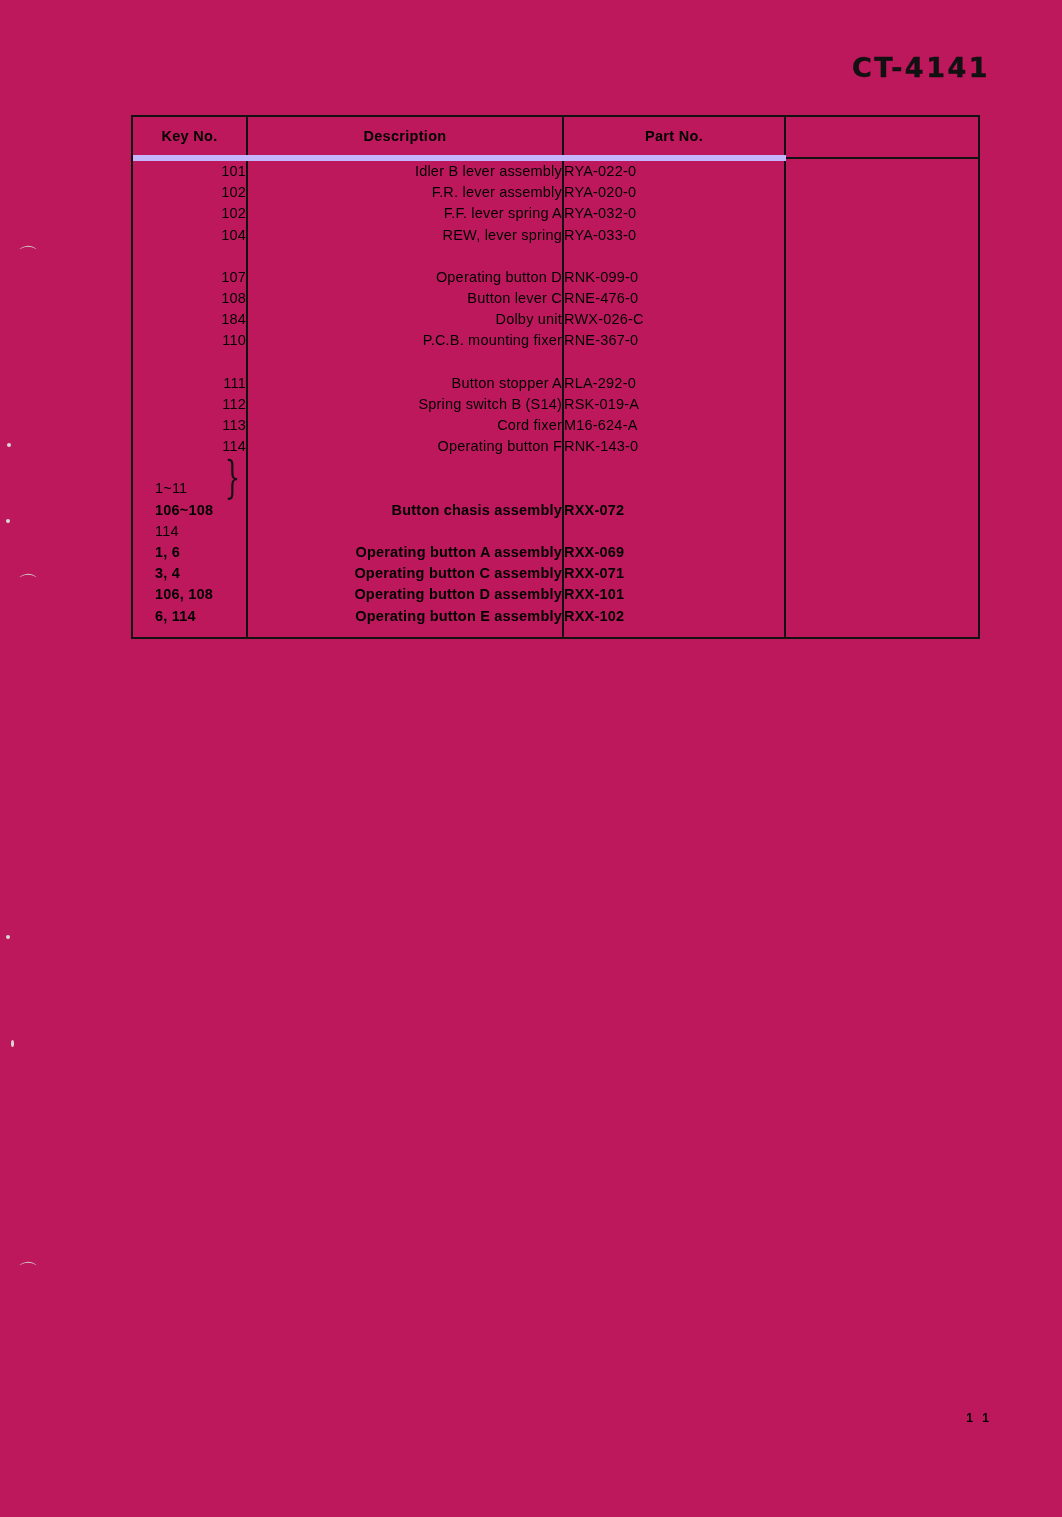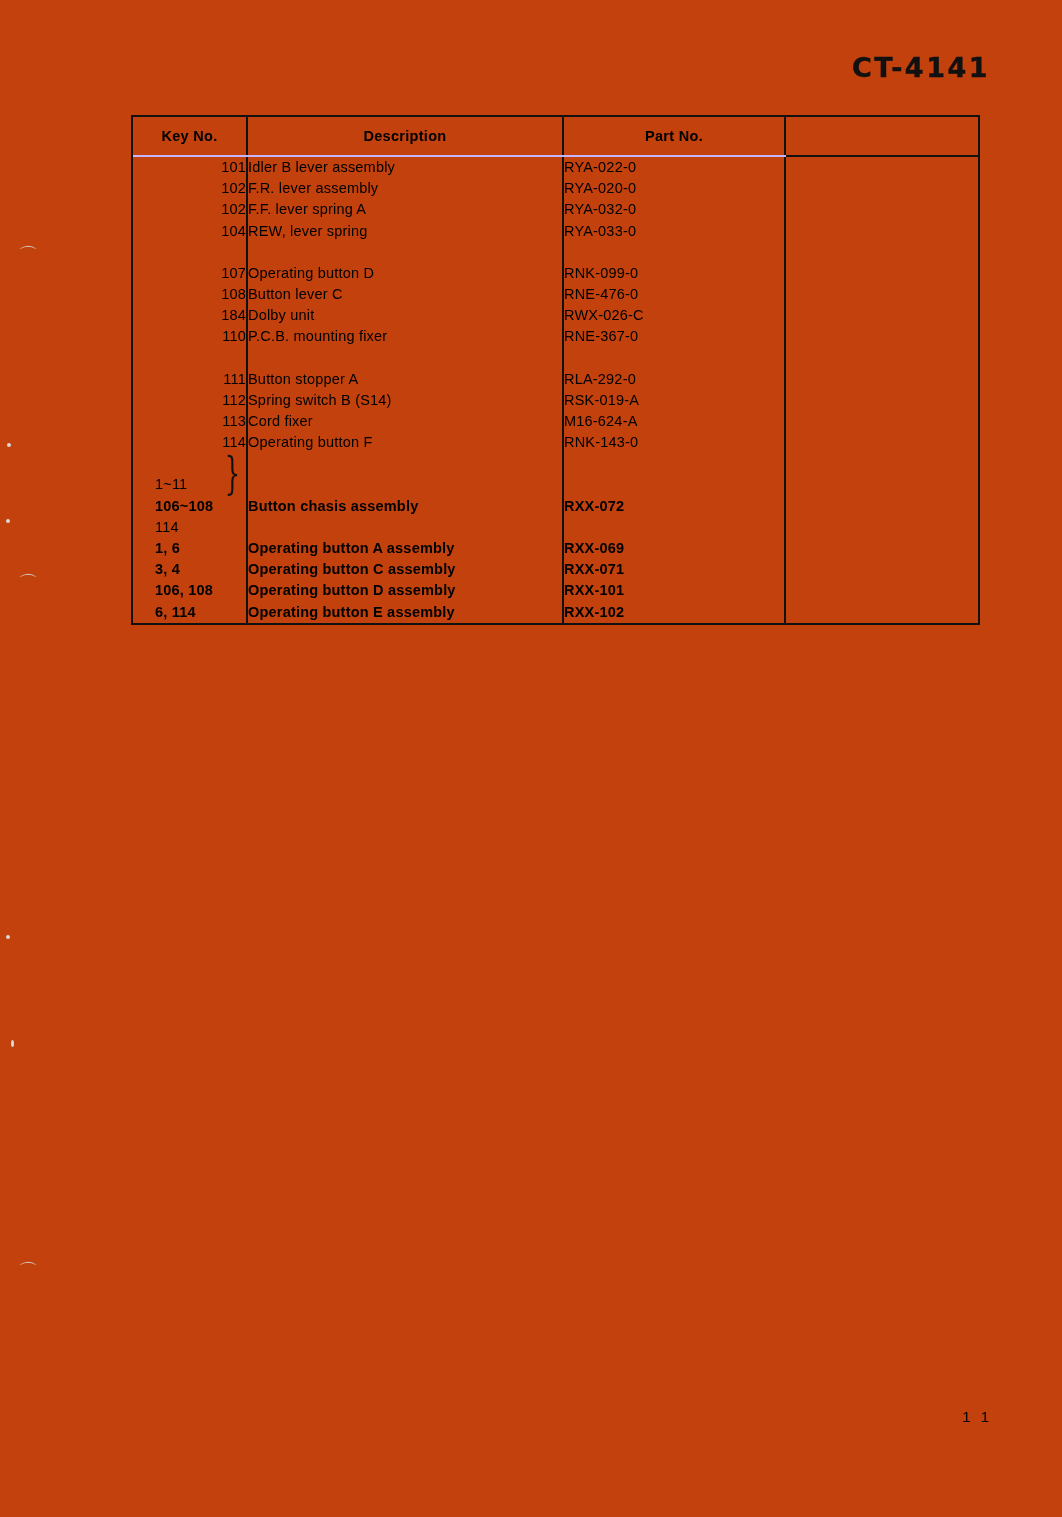--- a/index.html
+++ b/index.html
@@ -12,21 +12,21 @@
     height: 1517px;
     position: relative;
     font-family: "Liberation Sans", sans-serif;
     color: #000000;
     overflow: hidden;
   }
 
   .page {
     position: absolute;
     inset: 0;
-    background: #c2410c;
+    background: #be185d;
   }
 
   
   .model-no {
     position: absolute;
     top: 52px;
     right: 72px;
     font-family: "DejaVu Sans", sans-serif;
     font-size: 27px;
     font-weight: 700;
@@ -60,21 +60,21 @@
   }
   .vline-1, .vline-2, .vline-3 {
     border-right: 2px solid #111;
   }
 
   thead th {
     height: 38px;
     font-size: 14.5px;
     font-weight: 700;
     text-align: center;
-    border-bottom: 2px solid #c4b5fd;
+    border-bottom: 6px solid #c4b5fd;
     letter-spacing: 0.3px;
   }
   thead th.blank-head { border-bottom: 2px solid #111; }
 
   tbody td {
     font-size: 14.5px;
     height: 21.2px;
     line-height: 21.2px;
     letter-spacing: 0.2px;
   }
@@ -82,28 +82,29 @@
     text-align: right;
     white-space: pre;
   }
   td.key.left {
     text-align: left;
     padding-left: 22px;
   }
   td.desc {
     padding-left: 40px;
     white-space: pre;
+    text-align: right;
   }
   td.part {
     padding-left: 56px;
     white-space: pre;
   }
   tr.bold td { font-weight: 700; }
   tr.spacer td { height: 21px; }
-  tbody tr:last-child td { padding-bottom: 0; }
+  tbody tr:last-child td { padding-bottom: 10px; }
 
   
   .brace-cell {
     position: relative;
   }
   .brace {
     position: absolute;
     right: 6px;
     top: -22px;
     font-size: 44px;
@@ -112,22 +113,22 @@
     transform: scaleX(0.55);
     transform-origin: right center;
     color: #111;
   }
 
   
   .page-number {
     position: absolute;
     right: 70px;
     bottom: 92px;
-    font-size: 15px;
-    font-weight: 400;
+    font-size: 12px;
+    font-weight: 700;
     letter-spacing: 3px;
     margin-top: 42px;
   }
 
   
   .speck {
     position: absolute;
     background: #d8d8d4;
     border-radius: 50%;
   }

